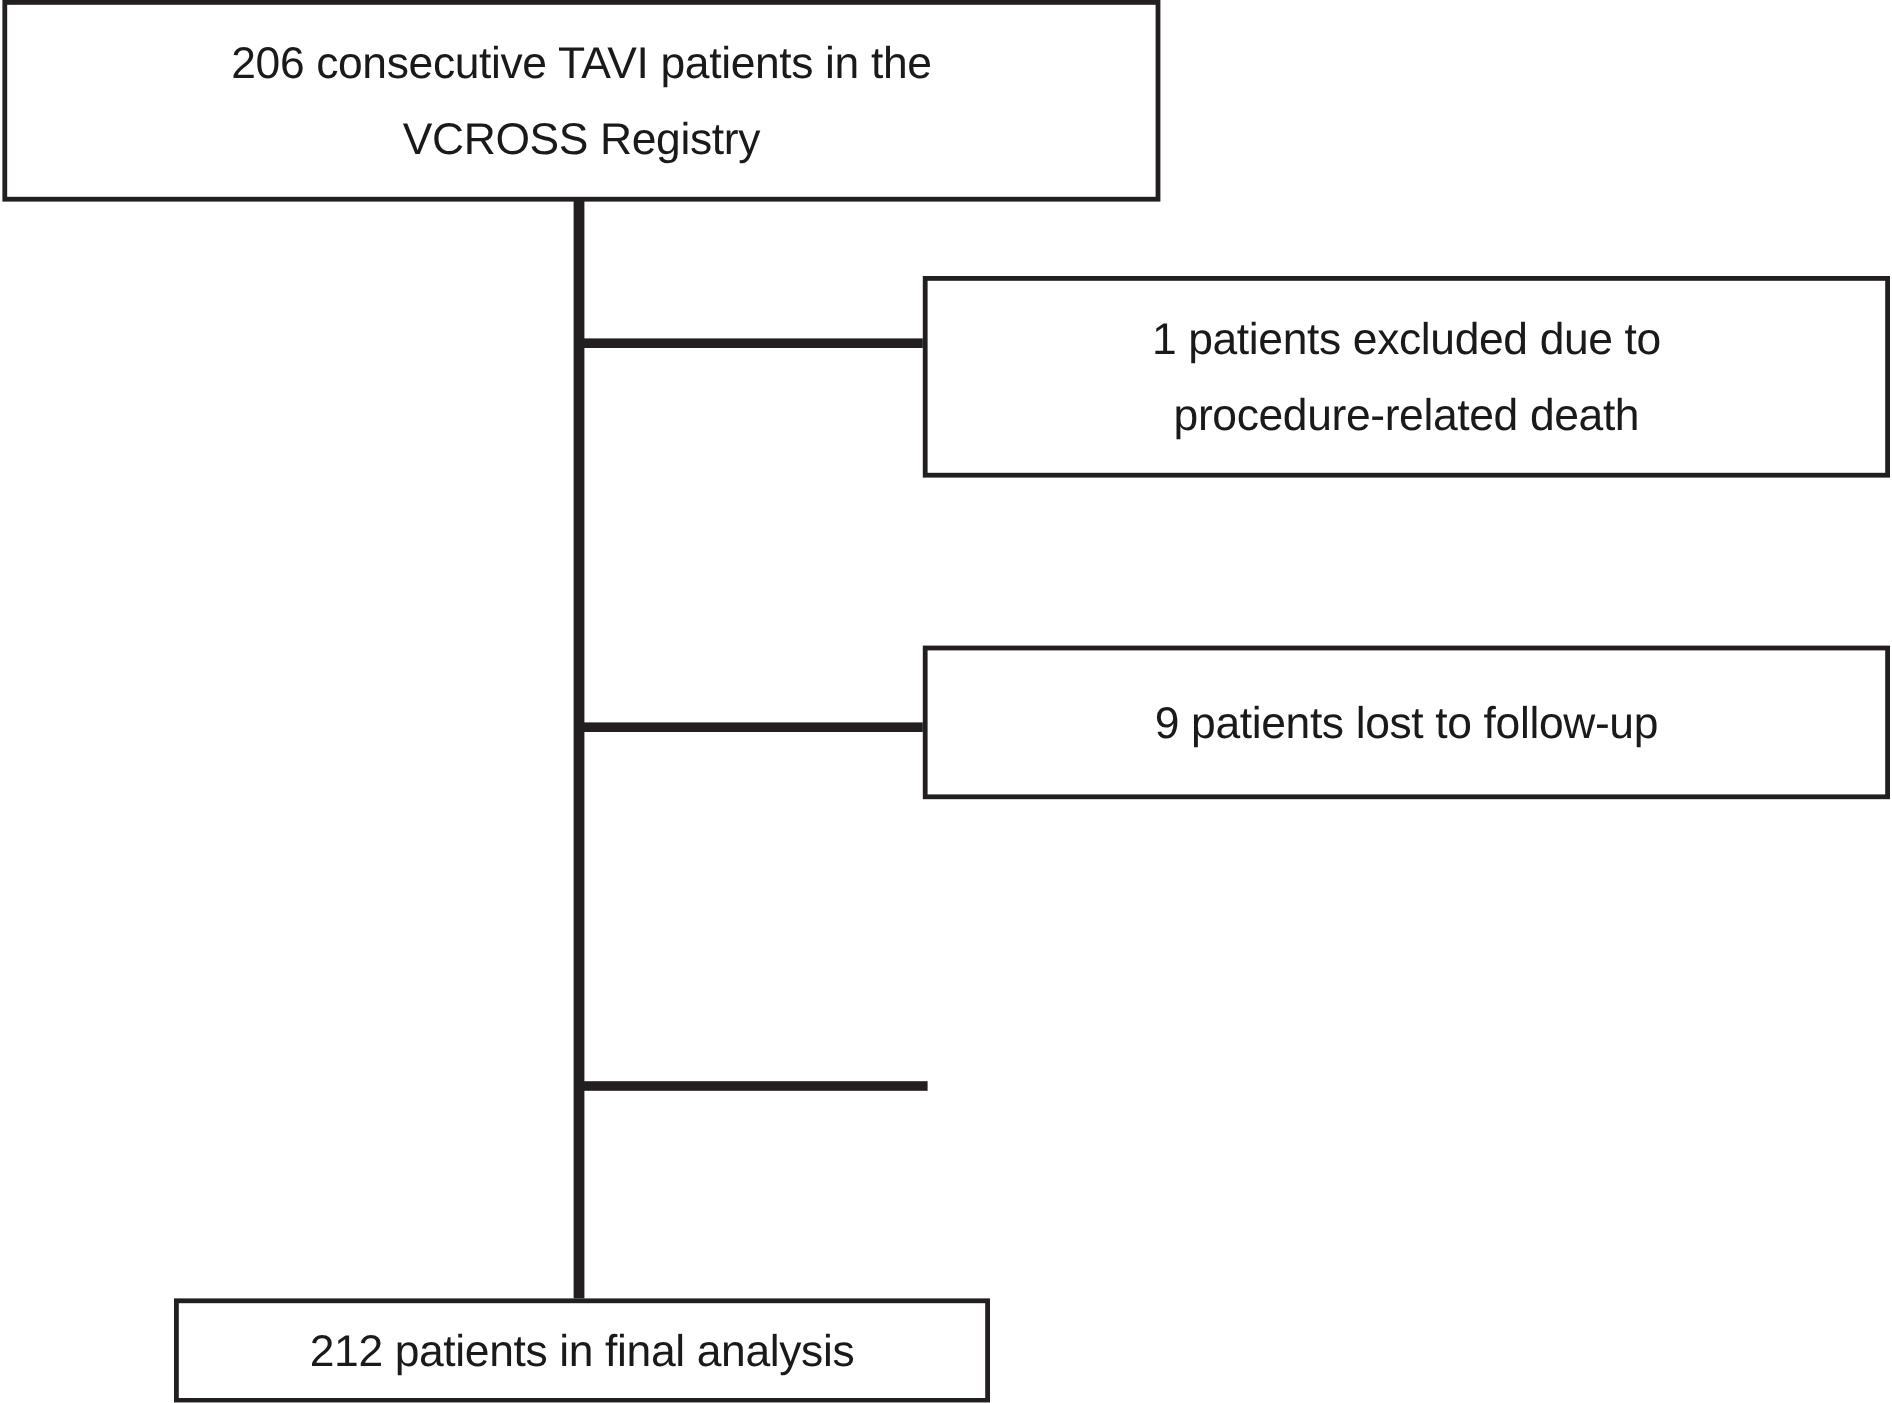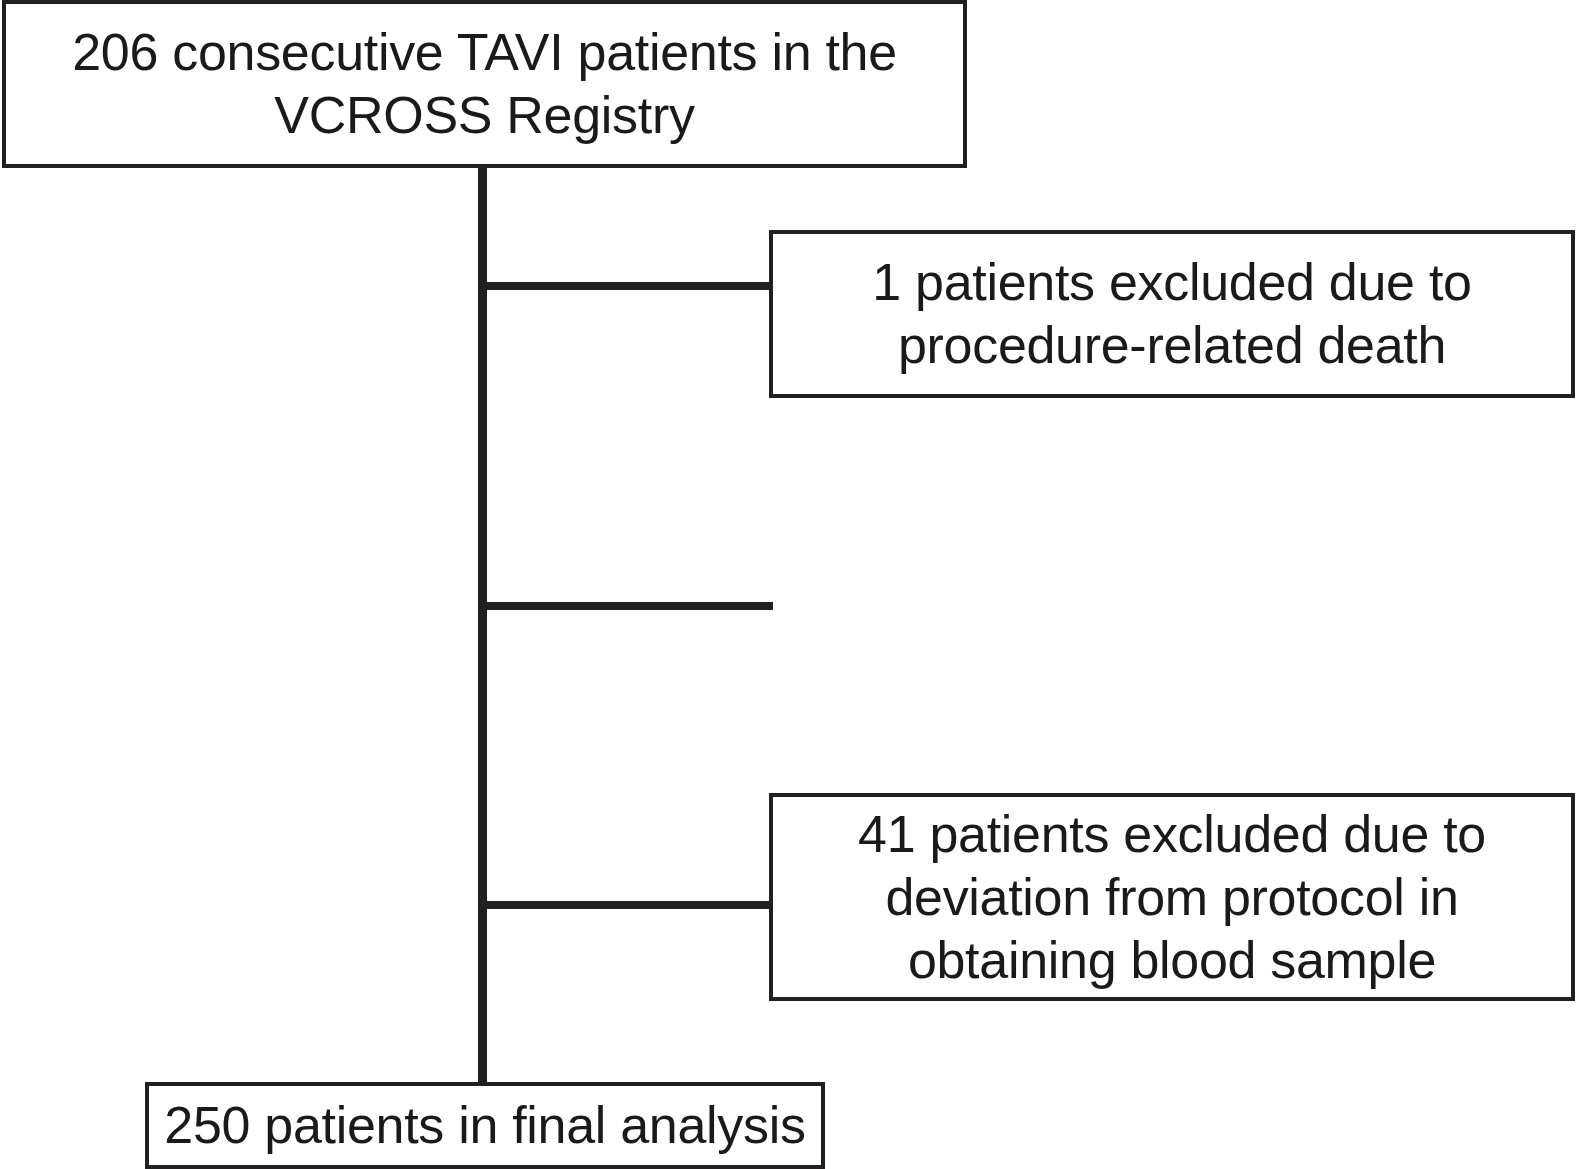--- a/index.html
+++ b/index.html
@@ -20,21 +20,21 @@
   .node {
     position: absolute;
     box-sizing: border-box;
     border: 4px solid #231f20;
     background: #ffffff;
     display: flex;
     align-items: center;
     justify-content: center;
     text-align: center;
     line-height: 63px;
-    font-size: 52px;
+    font-size: 37px;
     letter-spacing: -0.3px;
     padding: 0 10px;
     white-space: pre-line;
   }
   .connector {
     position: absolute;
     background: #231f20;
   }
   
   #node-source   { left: 2px;   top: 0px;     width: 965px; height: 168px; }
@@ -58,22 +58,20 @@
 
   <div class="connector" id="trunk"></div>
 
   <div class="connector" id="branch-1"></div>
 
   <div class="node" id="node-excl-1">1 patients excluded due to
 procedure-related death</div>
 
   <div class="connector" id="branch-2"></div>
 
+  <div class="node" id="node-excl-2">9 patients lost to follow-up</div>
 
   <div class="connector" id="branch-3"></div>
 
-  <div class="node" id="node-excl-3">41 patients excluded due to
-deviation from protocol in
-obtaining blood sample</div>
 
-  <div class="node" id="node-final">250 patients in final analysis</div>
+  <div class="node" id="node-final">212 patients in final analysis</div>
 
 </div>
 
 </body></html>

